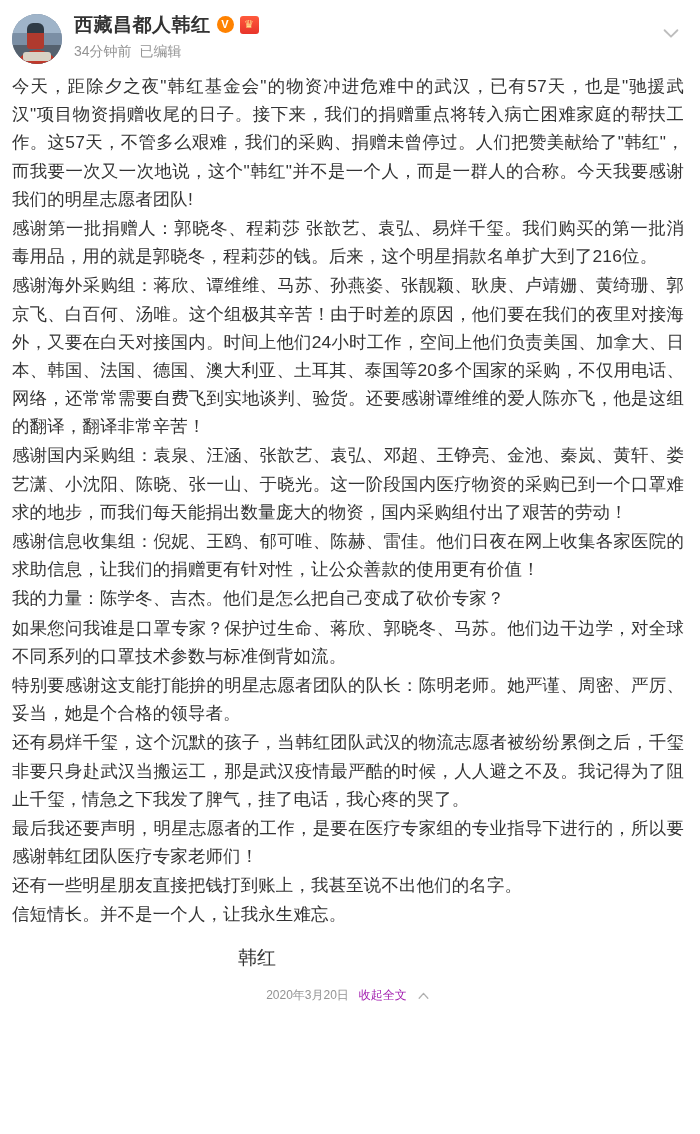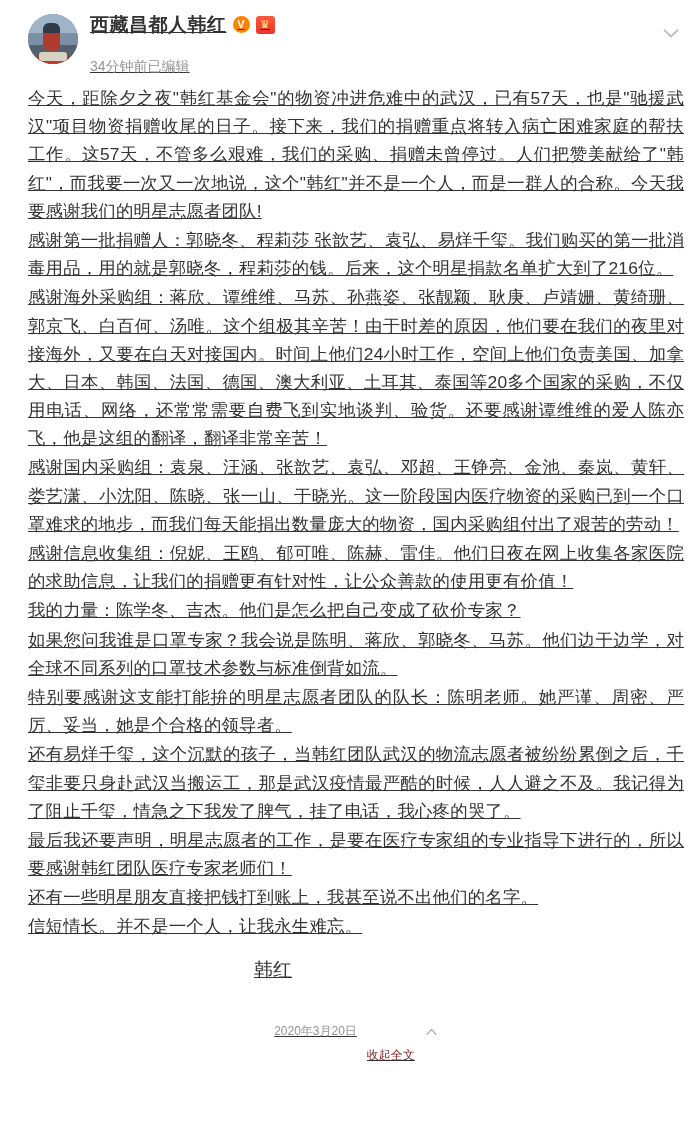--- a/index.html
+++ b/index.html
@@ -12,23 +12,22 @@
     width: 700px;
     min-height: 1134px;
     font-family: "Liberation Sans", "DejaVu Sans", sans-serif;
     color: #333333;
     position: relative;
   }
   .weibo-card {
     width: 700px;
     min-height: 1134px;
     background: #fff;
-    padding: 14px 16px 0 28px;
-    position: relative;
-    text-decoration: underline;
+    padding: 14px 16px 0 12px;
+    position: relative;
   }
   
   .post-header {
     display: flex;
     align-items: flex-start;
     position: relative;
     padding-bottom: 6px;
   }
   .avatar-wrap {
     width: 50px;
@@ -103,25 +102,25 @@
     justify-content: center;
     width: 19px;
     height: 18px;
     border-radius: 3px;
     background: linear-gradient(#ff5a3c, #e8342a);
     color: #ffe08a;
     font-size: 11px;
     line-height: 1;
   }
   .meta-row {
-    margin-top: 24px;
+    margin-top: 9px;
     font-size: 14px;
     color: #939393;
     display: flex;
-    gap: 0;
+    gap: 8px;
   }
   .chev-down {
     position: absolute;
     right: 2px;
     top: 8px;
     width: 22px;
     height: 22px;
     color: #bdbdbd;
   }
   .chev-down svg { display: block; }
@@ -149,23 +148,22 @@
     margin-top: 10px;
     padding: 6px 0 16px 0;
     display: flex;
     justify-content: center;
     align-items: center;
     gap: 10px;
     font-size: 12px;
     color: #939393;
   }
   .collapse-link {
-    color: #7f1d1d;
+    color: #a21caf;
     cursor: pointer;
-    margin-top: 48px;
   }
   .chev-up {
     width: 13px;
     height: 13px;
     color: #b0b0b0;
   }
   .chev-up svg { display: block; }
   .edge-left, .edge-right {
     position: absolute;
     top: 0;
@@ -205,21 +203,21 @@
     </div>
   </div>
 
   <div class="post-body">
     <p>今天，距除夕之夜"韩红基金会"的物资冲进危难中的武汉，已有57天，也是"驰援武汉"项目物资捐赠收尾的日子。接下来，我们的捐赠重点将转入病亡困难家庭的帮扶工作。这57天，不管多么艰难，我们的采购、捐赠未曾停过。人们把赞美献给了"韩红"，而我要一次又一次地说，这个"韩红"并不是一个人，而是一群人的合称。今天我要感谢我们的明星志愿者团队!</p>
     <p>感谢第一批捐赠人：郭晓冬、程莉莎 张歆艺、袁弘、易烊千玺。我们购买的第一批消毒用品，用的就是郭晓冬，程莉莎的钱。后来，这个明星捐款名单扩大到了216位。</p>
     <p>感谢海外采购组：蒋欣、谭维维、马苏、孙燕姿、张靓颖、耿庚、卢靖姗、黄绮珊、郭京飞、白百何、汤唯。这个组极其辛苦！由于时差的原因，他们要在我们的夜里对接海外，又要在白天对接国内。时间上他们24小时工作，空间上他们负责美国、加拿大、日本、韩国、法国、德国、澳大利亚、土耳其、泰国等20多个国家的采购，不仅用电话、网络，还常常需要自费飞到实地谈判、验货。还要感谢谭维维的爱人陈亦飞，他是这组的翻译，翻译非常辛苦！</p>
     <p>感谢国内采购组：袁泉、汪涵、张歆艺、袁弘、邓超、王铮亮、金池、秦岚、黄轩、娄艺潇、小沈阳、陈晓、张一山、于晓光。这一阶段国内医疗物资的采购已到一个口罩难求的地步，而我们每天能捐出数量庞大的物资，国内采购组付出了艰苦的劳动！</p>
     <p>感谢信息收集组：倪妮、王鸥、郁可唯、陈赫、雷佳。他们日夜在网上收集各家医院的求助信息，让我们的捐赠更有针对性，让公众善款的使用更有价值！</p>
     <p>我的力量：陈学冬、吉杰。他们是怎么把自己变成了砍价专家？</p>
-    <p>如果您问我谁是口罩专家？我会说是陈明、蒋欣、郭晓冬、马苏。他们边干边学，对全球不同系列的口罩技术参数与标准倒背如流。</p>
+    <p>如果您问我谁是口罩专家？保护过生命、蒋欣、郭晓冬、马苏。他们边干边学，对全球不同系列的口罩技术参数与标准倒背如流。</p>
     <p>特别要感谢这支能打能拚的明星志愿者团队的队长：陈明老师。她严谨、周密、严厉、妥当，她是个合格的领导者。</p>
     <p>还有易烊千玺，这个沉默的孩子，当韩红团队武汉的物流志愿者被纷纷累倒之后，千玺非要只身赴武汉当搬运工，那是武汉疫情最严酷的时候，人人避之不及。我记得为了阻止千玺，情急之下我发了脾气，挂了电话，我心疼的哭了。</p>
     <p>最后我还要声明，明星志愿者的工作，是要在医疗专家组的专业指导下进行的，所以要感谢韩红团队医疗专家老师们！</p>
     <p>还有一些明星朋友直接把钱打到账上，我甚至说不出他们的名字。</p>
     <p>信短情长。并不是一个人，让我永生难忘。</p>
   </div>
 
   <div class="sig">韩红</div>
 
   <div class="post-footer">

